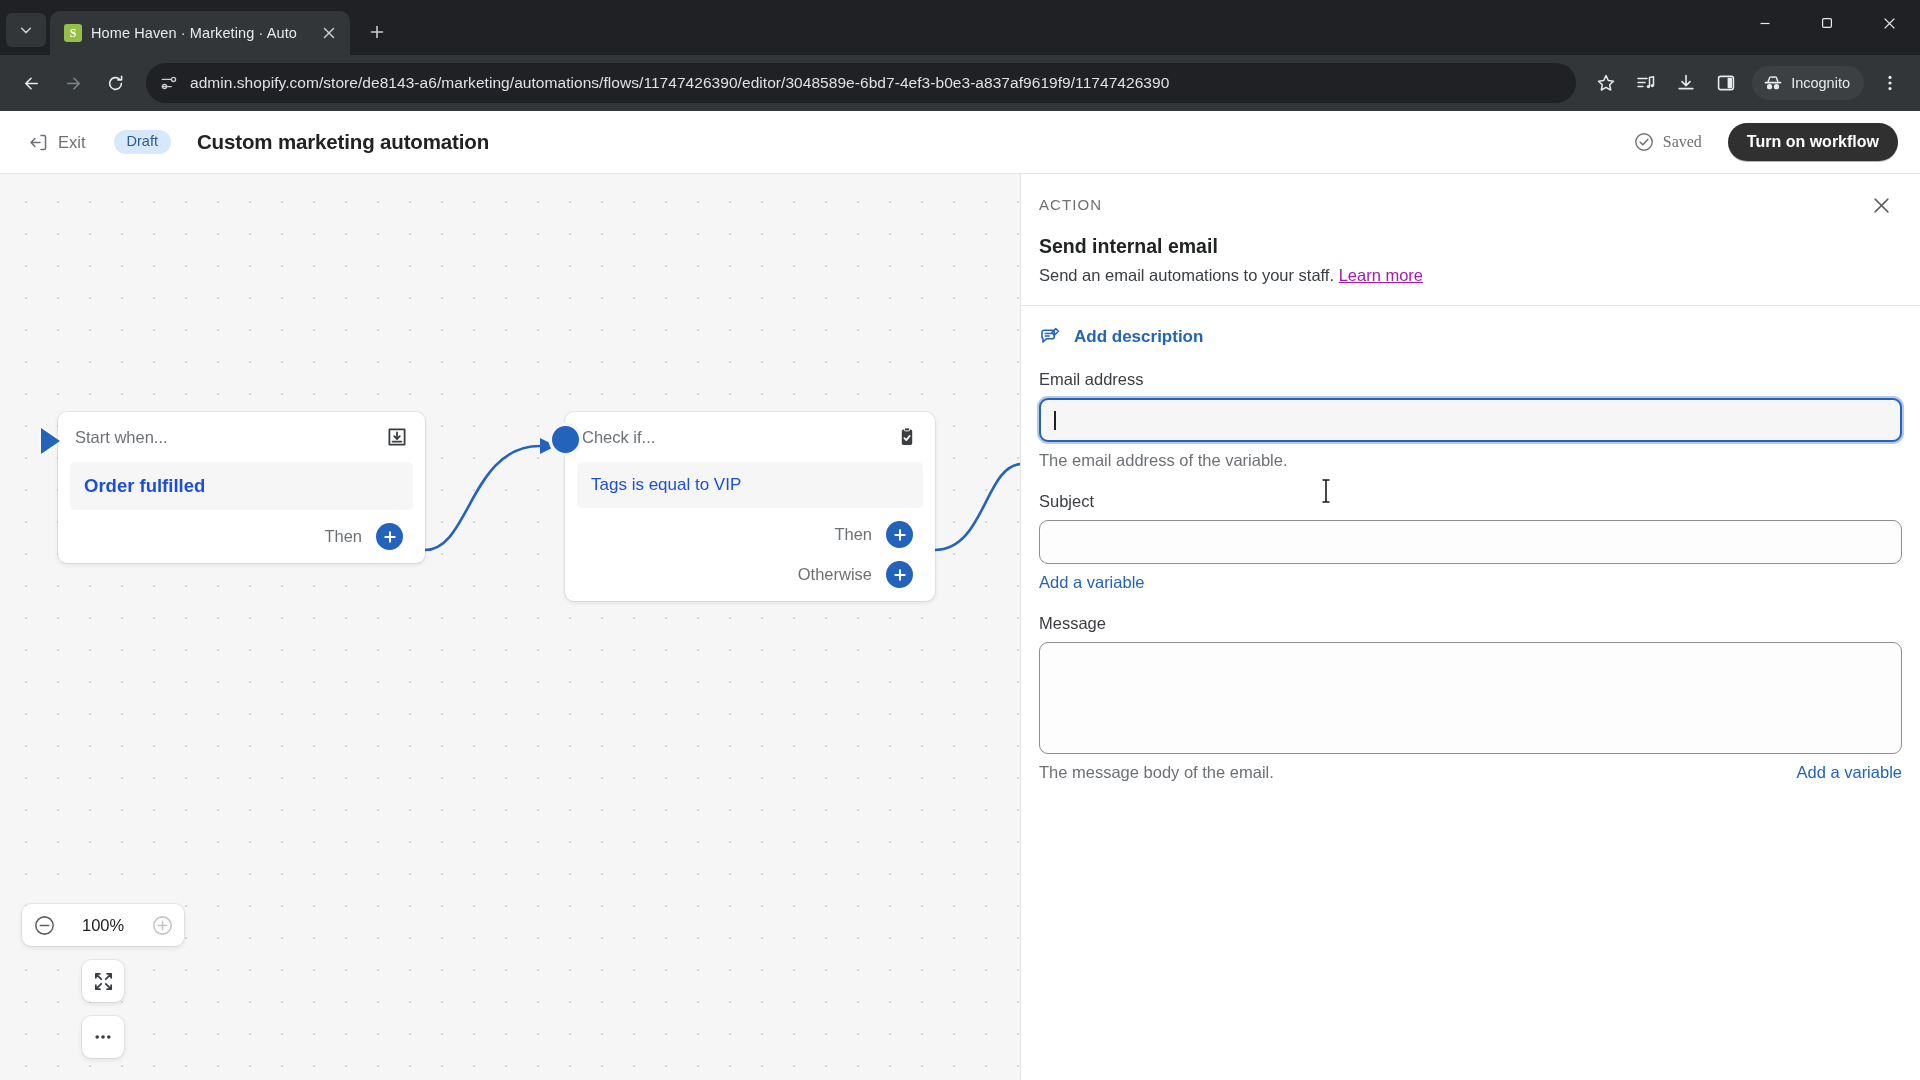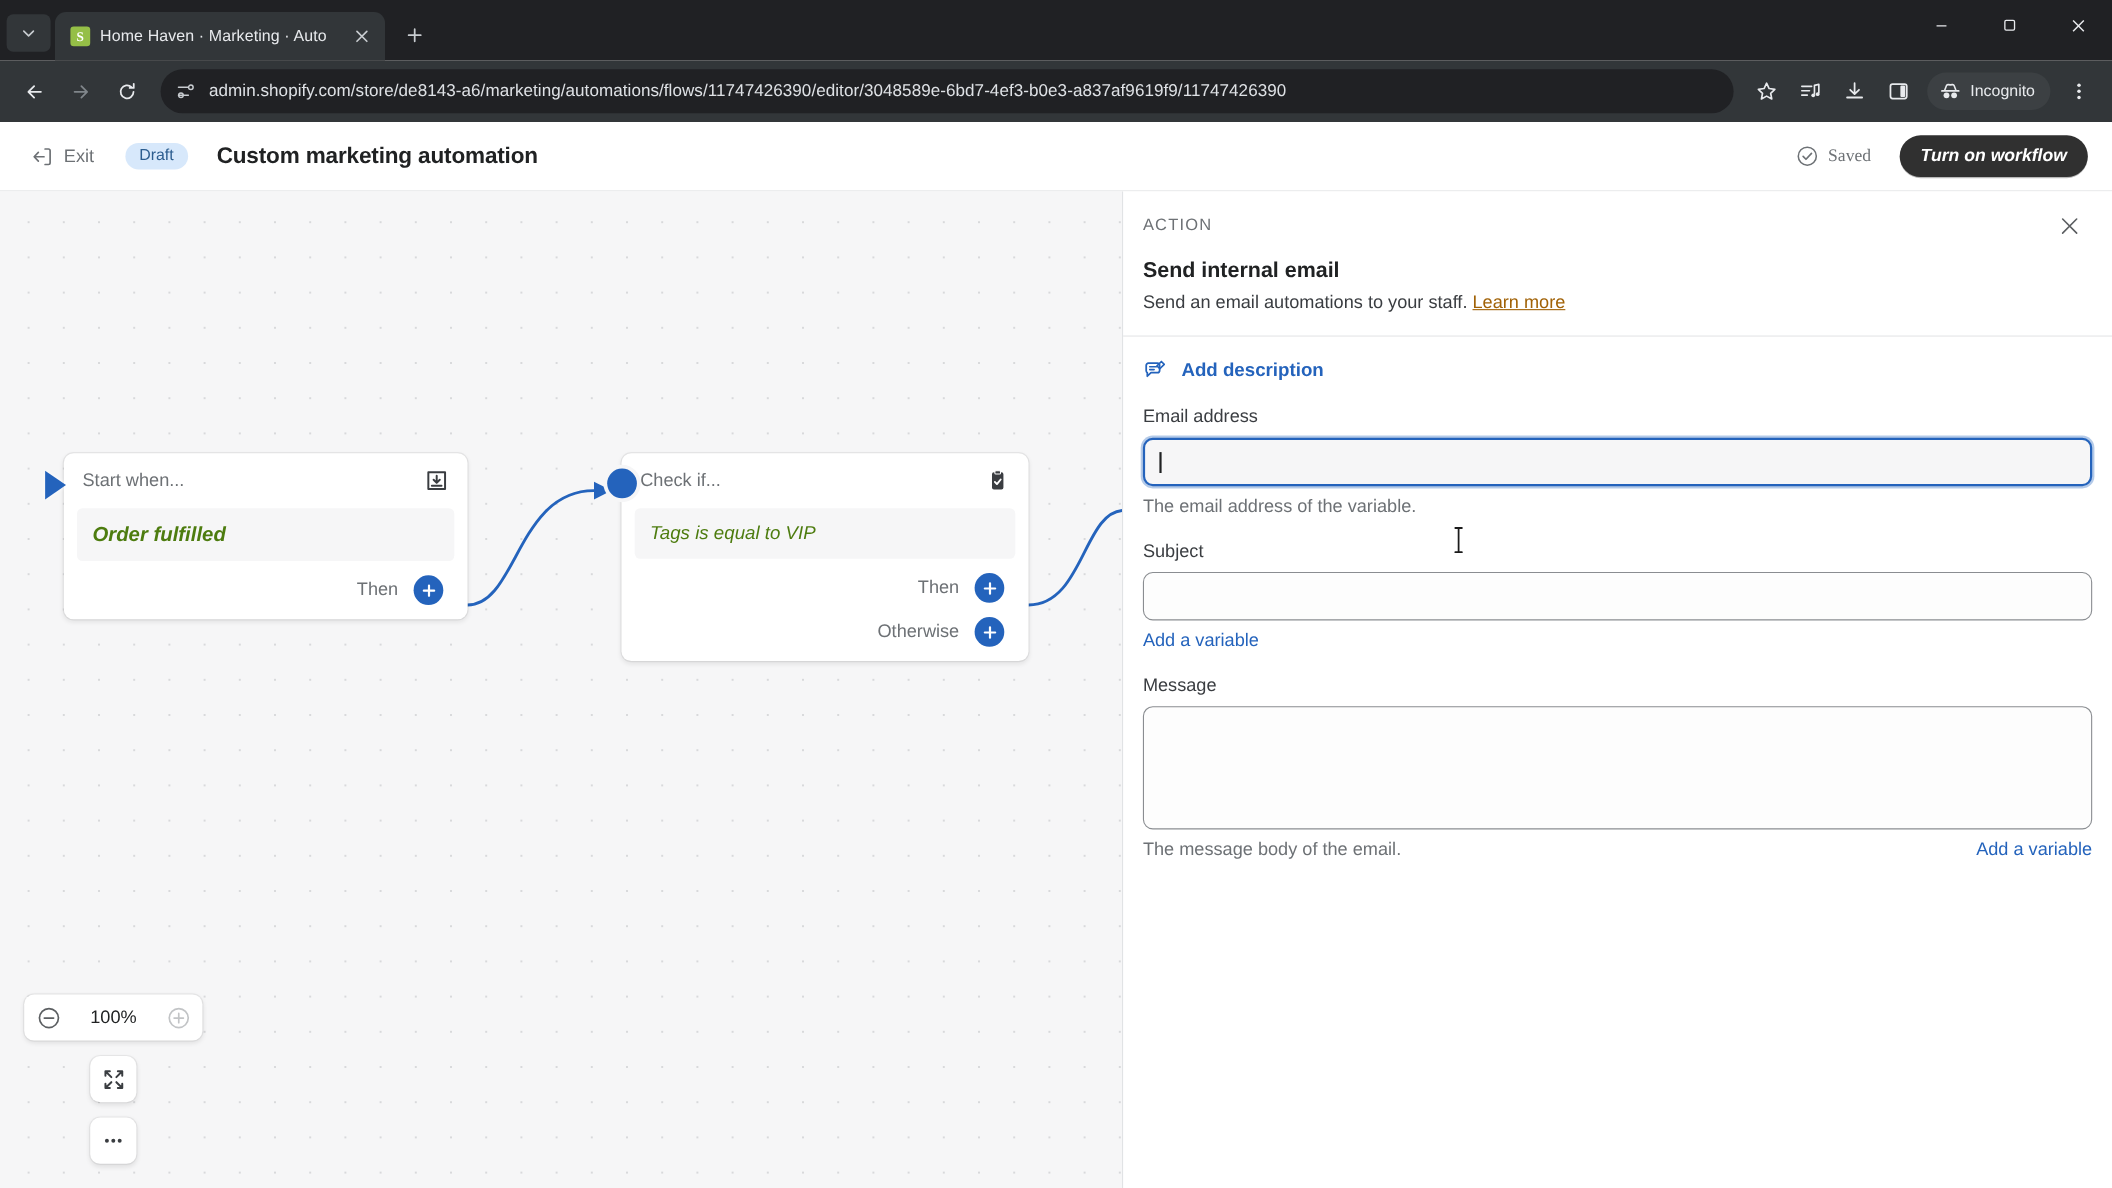--- a/index.html
+++ b/index.html
@@ -105,21 +105,20 @@
     letter-spacing: -.15px;
   }
   .header-right { margin-left: auto; display: flex; align-items: center; gap: 26px; }
   .saved-state {
     display: flex; align-items: center; gap: 9px; color: #6d7175; font-size: 16px; font-family: Liberation Serif, serif;
   }
   .turn-on-btn {
     background: #303030; color: #fff; font-size: 16px; font-weight: 700;
     border-radius: 19px; padding: 11px 19px; line-height: 1;
     box-shadow: 0 1px 0 rgba(0,0,0,.28);
-    font-style: italic;
   }
 
   .app-body { flex: 1; display: flex; min-height: 0; position: relative; }
 
   
   .canvas {
     flex: 1; position: relative; overflow: hidden;
     background-color: #f6f6f7;
     background-image: radial-gradient(circle, #d8d9db 1.2px, transparent 1.3px);
     background-size: 32px 32px;
@@ -132,21 +131,21 @@
     box-shadow: 0 0 0 1px rgba(0,0,0,.06), 0 2px 5px rgba(23,24,24,.09);
     overflow: visible;
   }
   .node-head {
     display: flex; align-items: center; padding: 14px 17px 10px;
   }
   .node-head-label { color: #6d7175; font-size: 16.5px; flex: 1; }
   .node-head-icon { color: #3a3d41; display: flex; align-items: center; }
   .node-value {
     margin: 4px 12px 0; background: #f6f6f7; border-radius: 5px;
-    padding: 13px 14px; color: #4d7c0f; font-size: 17px; font-style: italic;
+    padding: 13px 14px; color: #1d4ed8; font-size: 17px;
   }
   .node-value.bold { font-weight: 700; font-size: 18.5px; }
   .node-branch {
     display: flex; align-items: center; justify-content: flex-end;
     gap: 14px; padding: 13px 22px 13px 0; position: relative;
   }
   .branch-label { color: #6d7175; font-size: 16.5px; }
   .plus-btn {
     width: 27px; height: 27px; border-radius: 50%; background: #2463bc;
     display: flex; align-items: center; justify-content: center;
@@ -194,21 +193,21 @@
     display: flex; align-items: flex-start; padding: 22px 26px 0 18px;
   }
   .panel-eyebrow {
     color: #6d7175; font-size: 15px; letter-spacing: 1.1px; flex: 1;
   }
   .panel-close { color: #5c5f62; display:flex; align-items:center; justify-content:center;
     width: 26px; height: 26px; margin-top:-4px;}
   .panel-titles { padding: 17px 26px 0 18px; }
   .panel-title { font-size: 19.5px; font-weight: 700; color: #202223; }
   .panel-sub { margin-top: 8px; font-size: 16.5px; color: #3a3d41; }
-  .link { color: #a16207; text-decoration: underline; }
+  .link { color: #a21caf; text-decoration: underline; }
   .panel-divider { height: 1px; background: #e4e5e7; margin: 20px 0 0; }
   .add-desc {
     display: flex; align-items: center; gap: 13px; padding: 20px 18px 22px;
     color: #2463bc; font-size: 17px; font-weight: 700;
   }
   .panel-form { padding: 0 18px; }
   .field { margin-bottom: 4px; }
   .field-label { font-size: 16.5px; color: #3a3d41; margin-bottom: 9px; }
   .text-input {
     width: 100%; height: 44px; border-radius: 9px; background: #fdfdfd;

